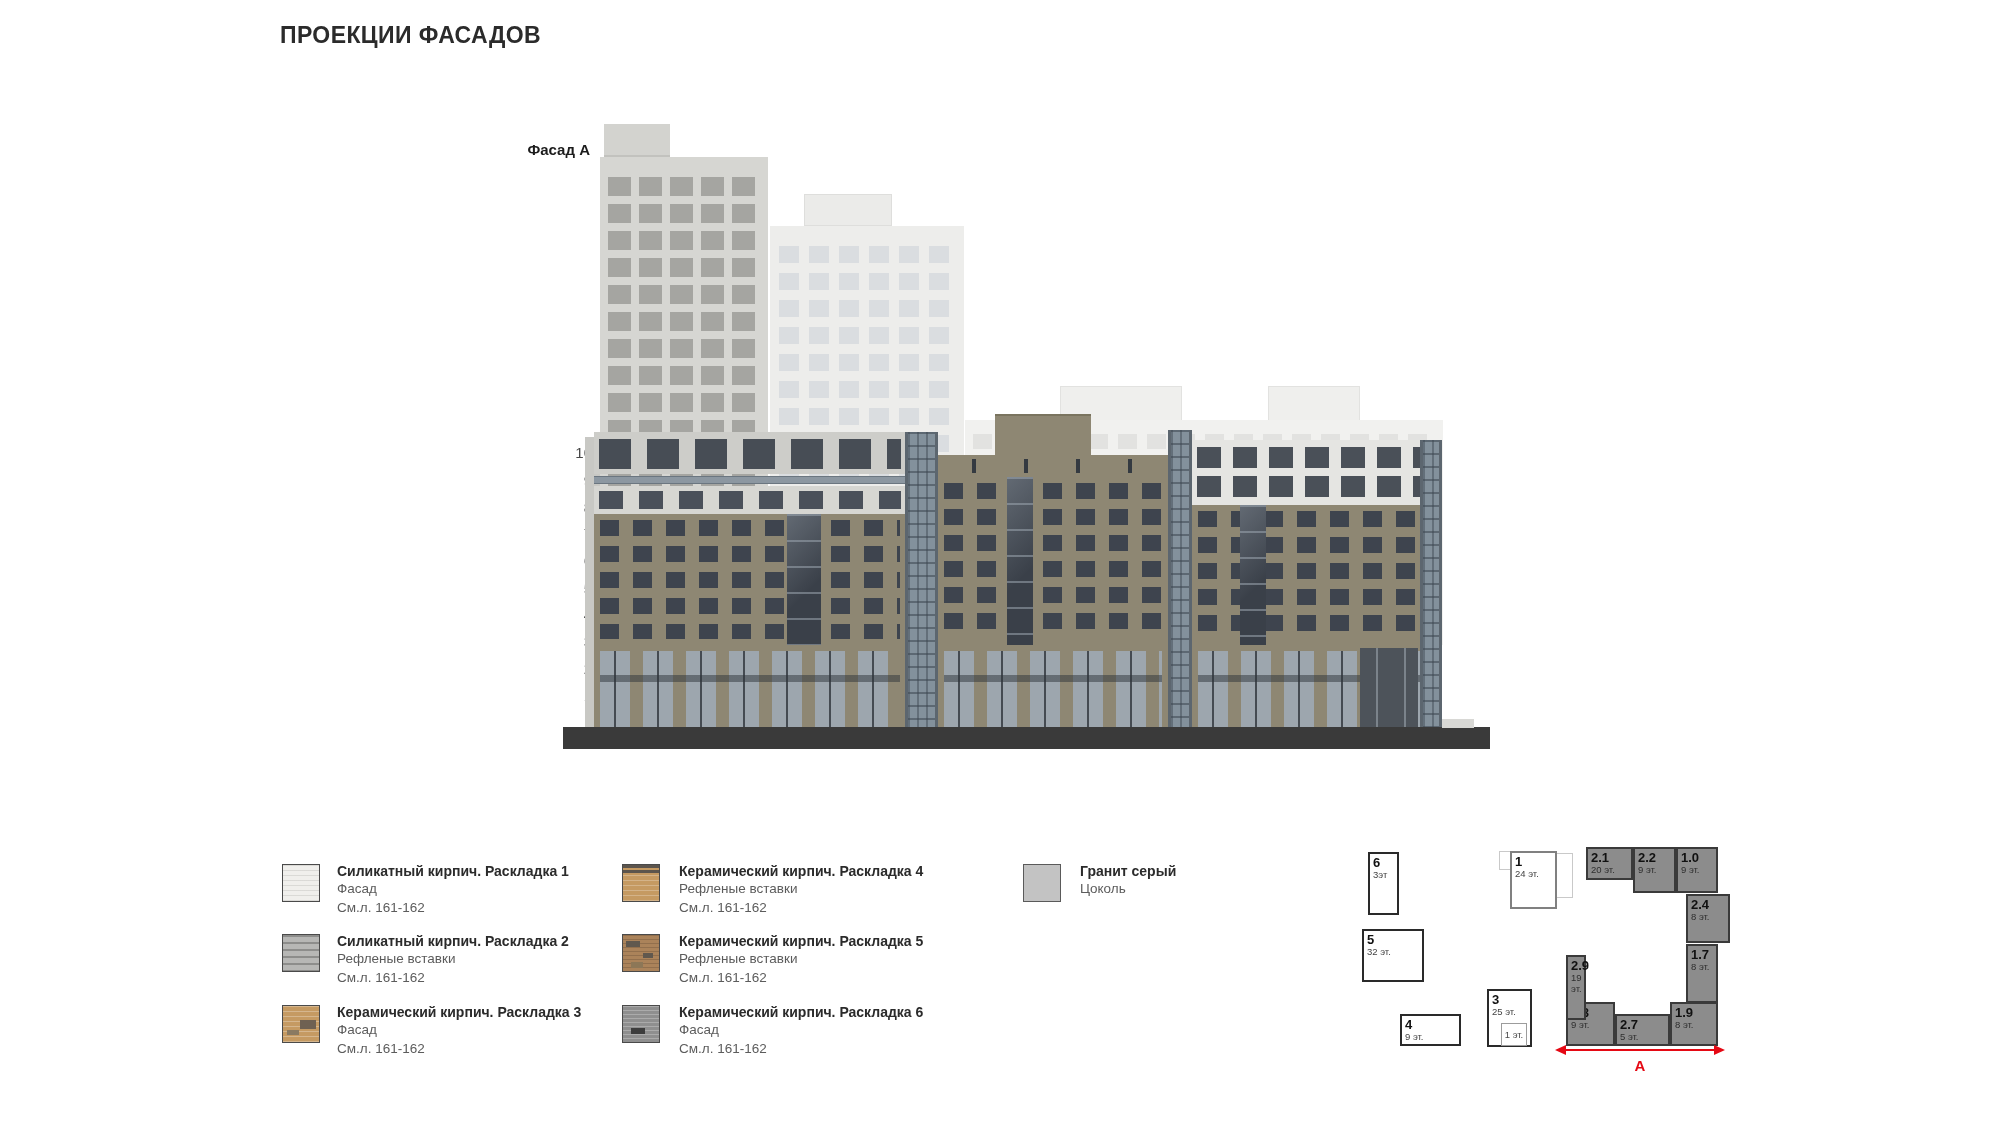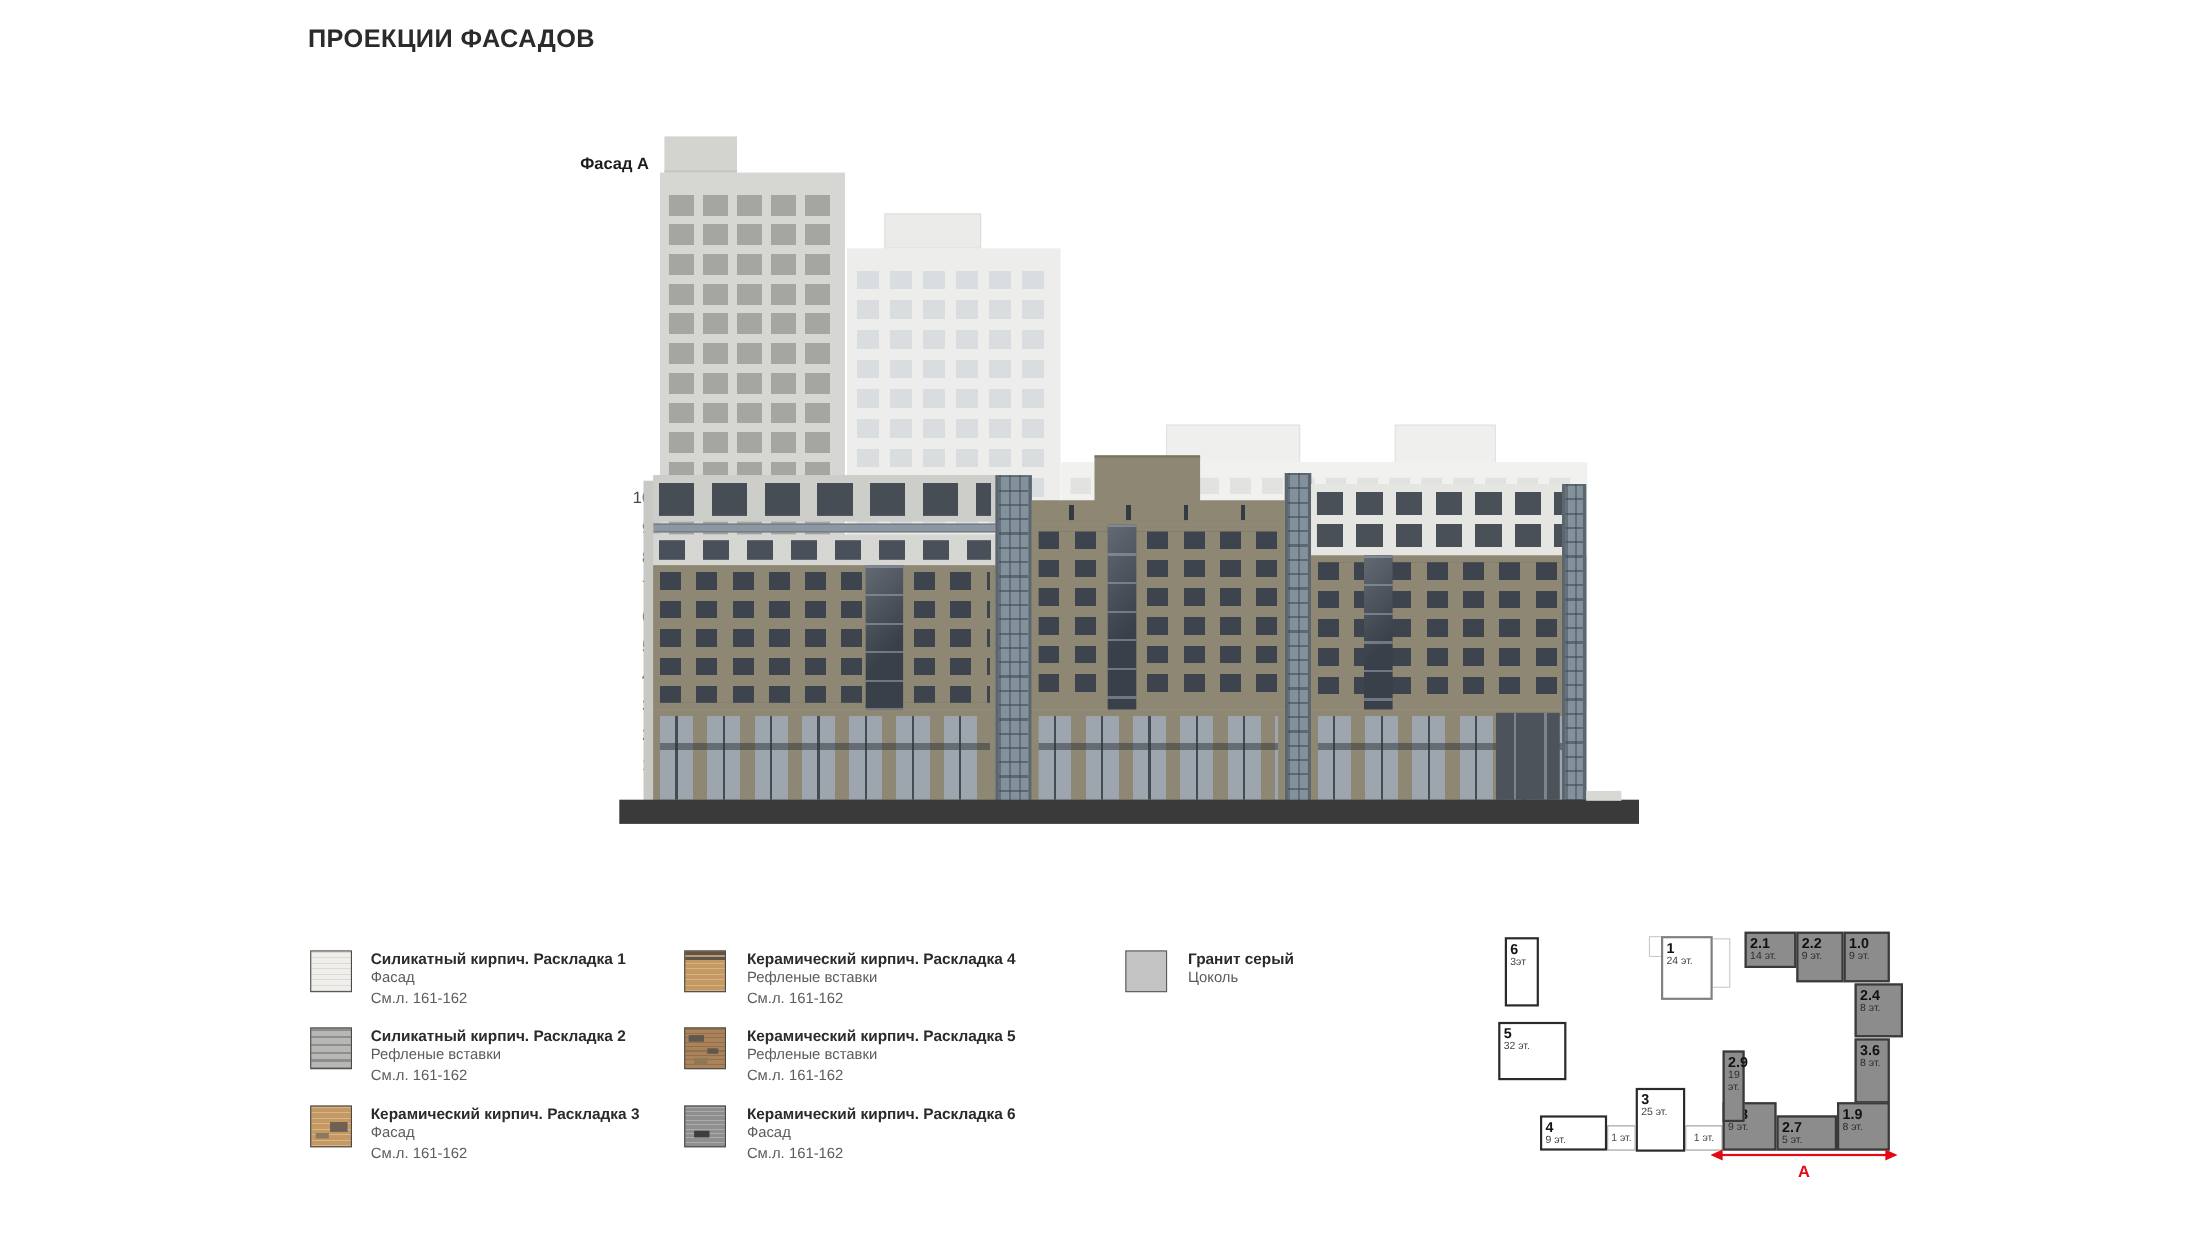--- a/index.html
+++ b/index.html
@@ -118,21 +118,21 @@
        background-repeat:no-repeat,repeat;background-size:14px 6px,auto;background-position:8px 22px,0 0;}
   .sw7{background:#c3c3c3;border:1px solid #5a5a5a;}
 
   
   .plan{position:absolute;left:1360px;top:843px;width:405px;height:255px;z-index:7;}
   .pb,.gb,.low,.outl{position:absolute;box-sizing:border-box;}
   .pb{background:#fff;border:2px solid #2a2a2a;}
   .pb1{border-color:#808080;}
   .outl{background:#fff;border:1px solid #c9c9c9;}
   .low{background:#fff;border:1px solid #9c9c9c;display:flex;align-items:center;justify-content:center;
-       font-size:9.5px;color:#4a4a4a;}
+       font-size:9.5px;color:#4a4a4a;margin-left:40px;}
   .gb{background:#8c8c8c;border:2px solid #3a3a3a;}
   .bn{display:block;font-size:13px;font-weight:bold;color:#111;line-height:13px;padding:2px 0 0 3px;}
   .bf{display:block;font-size:9.5px;color:#434343;line-height:11px;padding-left:3px;}
   .gb .bf{color:#2e2e2e;}
   .dim{position:absolute;left:197px;top:206px;width:166px;height:2px;background:#e50914;}
   .dim::before{content:"";position:absolute;left:-2px;top:-4px;width:0;height:0;
       border-right:11px solid #e50914;border-top:5px solid transparent;border-bottom:5px solid transparent;}
   .dim::after{content:"";position:absolute;right:-2px;top:-4px;width:0;height:0;
       border-left:11px solid #e50914;border-top:5px solid transparent;border-bottom:5px solid transparent;}
   .dimlabel{position:absolute;left:197px;top:214px;width:166px;text-align:center;
@@ -272,36 +272,36 @@
     </div>
     <div class="low" style="left:101px;top:180px;width:26px;height:23px">
       <span>1 эт.</span>
     </div>
     <div class="low" style="left:172px;top:180px;width:34px;height:23px">
       <span>1 эт.</span>
     </div>
 
     <div class="gb" style="left:226px;top:4px;width:47px;height:33px">
       <span class="bn">2.1</span>
-      <span class="bf">14 эт.</span>
+      <span class="bf">20 эт.</span>
     </div>
     <div class="gb" style="left:273px;top:4px;width:43px;height:46px">
       <span class="bn">2.2</span>
       <span class="bf">9 эт.</span>
     </div>
     <div class="gb" style="left:316px;top:4px;width:42px;height:46px">
       <span class="bn">1.0</span>
       <span class="bf">9 эт.</span>
     </div>
     <div class="gb" style="left:326px;top:51px;width:44px;height:49px">
       <span class="bn">2.4</span>
       <span class="bf">8 эт.</span>
     </div>
     <div class="gb" style="left:326px;top:101px;width:32px;height:59px">
-      <span class="bn">3.6</span>
+      <span class="bn">1.7</span>
       <span class="bf">8 эт.</span>
     </div>
     <div class="gb" style="left:310px;top:159px;width:48px;height:44px">
       <span class="bn">1.9</span>
       <span class="bf">8 эт.</span>
     </div>
     <div class="gb" style="left:255px;top:171px;width:55px;height:32px">
       <span class="bn">2.7</span>
       <span class="bf">5 эт.</span>
     </div>

